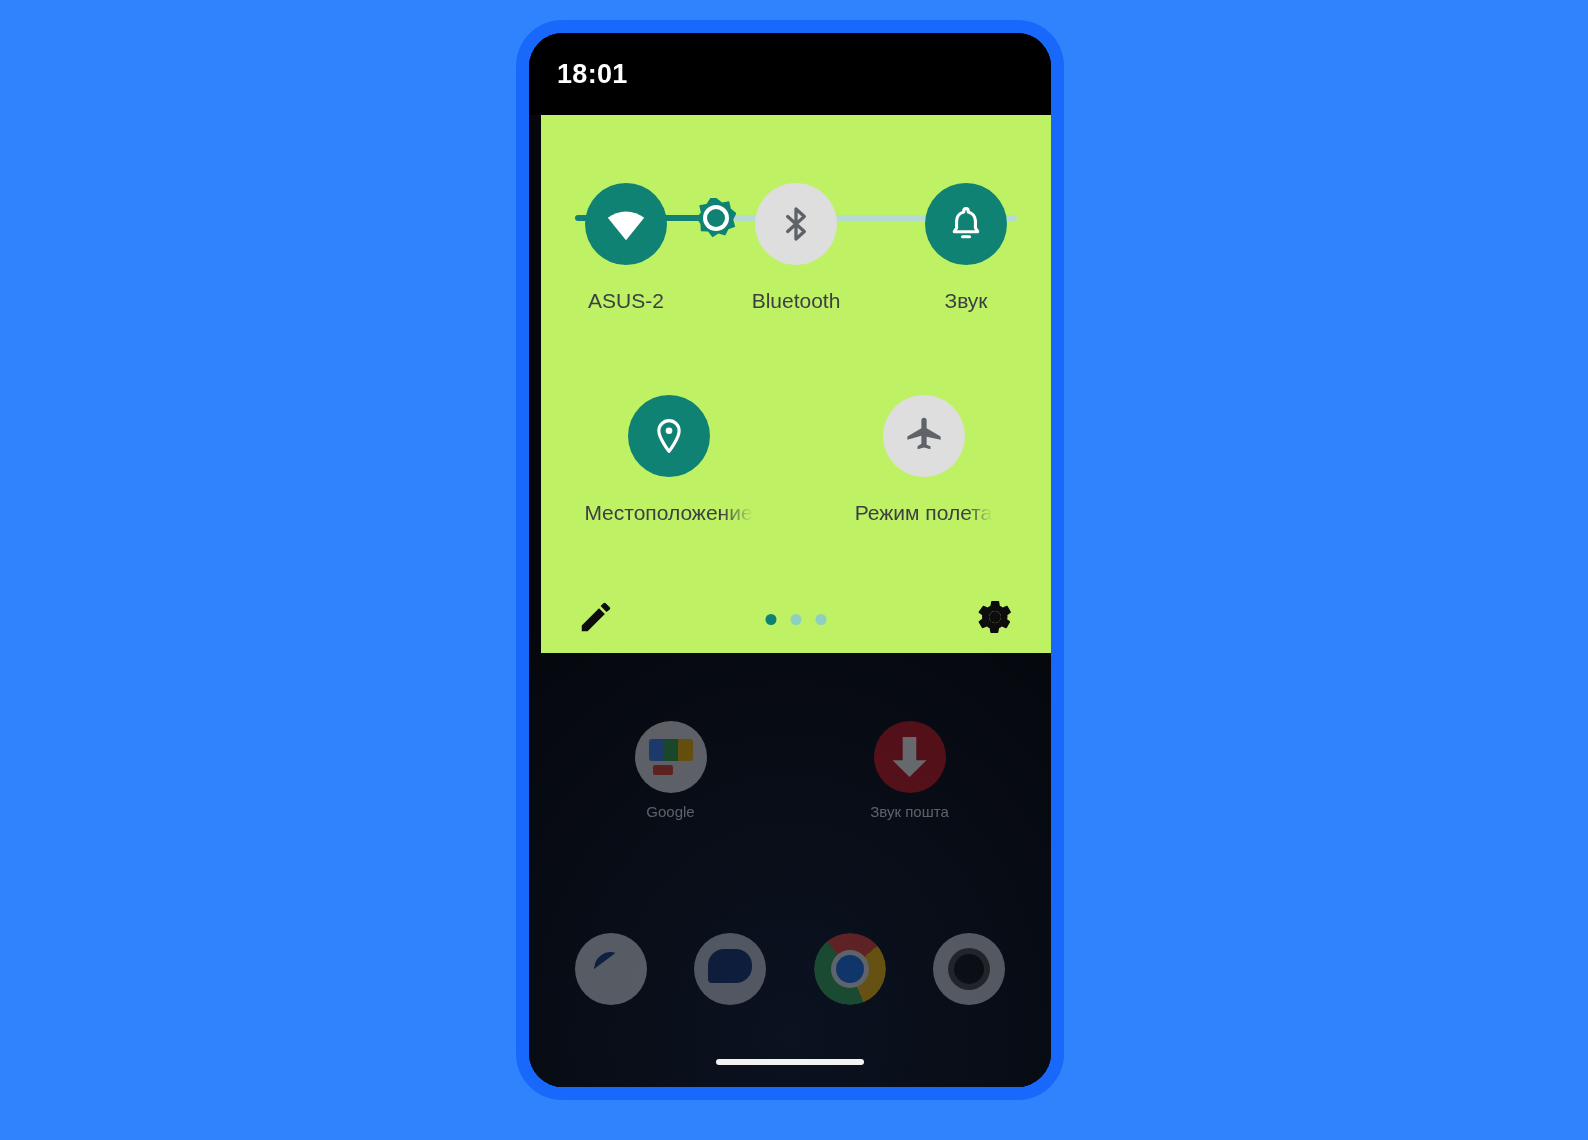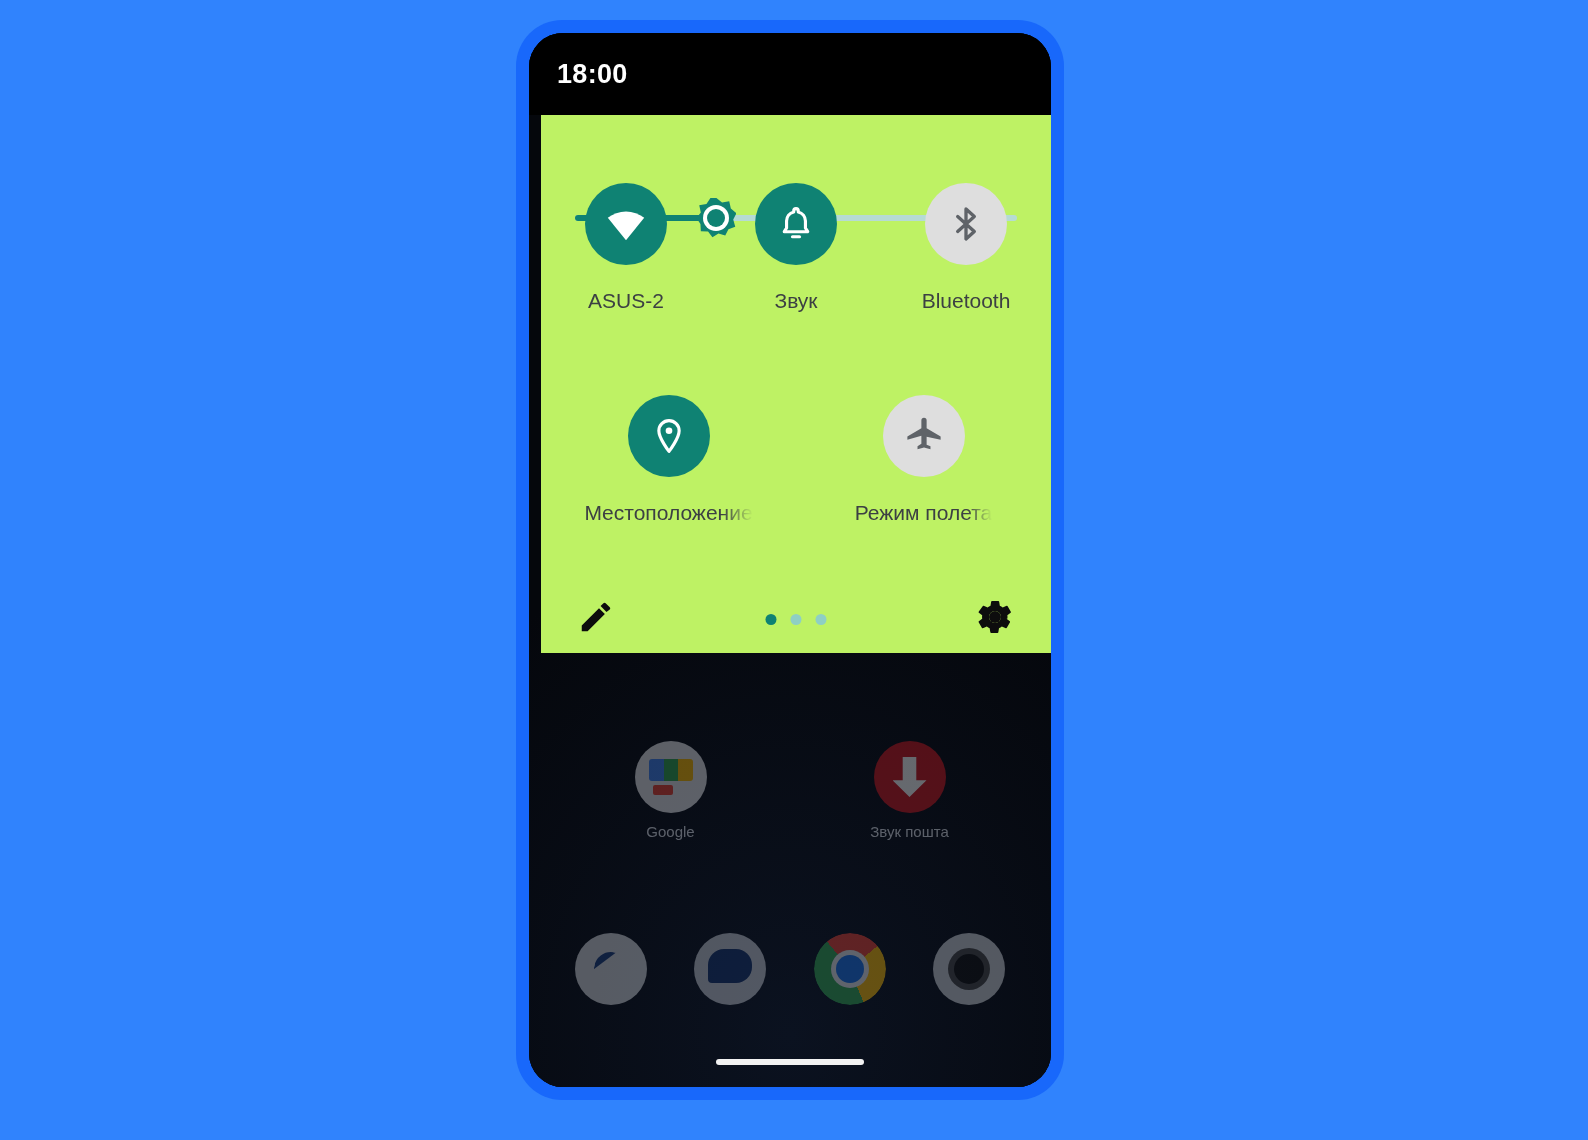--- a/index.html
+++ b/index.html
@@ -46,21 +46,21 @@
   }
   .app-row {
     position: absolute;
     left: 0;
     right: 0;
     display: flex;
     justify-content: space-around;
     padding: 0 22px;
     box-sizing: border-box;
   }
-  #app-row-1 { top: 708px; }
+  #app-row-1 { top: 688px; }
   #dock-row  { top: 900px; }
   .app-cell {
     width: 96px;
     text-align: center;
   }
   .app-icon {
     width: 72px;
     height: 72px;
     border-radius: 50%;
     margin: 0 auto 10px auto;
@@ -405,36 +405,36 @@
           <div class="tile">
             <div class="tile-circle on">
               <svg width="46" height="46" viewBox="0 0 24 24">
                 <path fill="#ffffff" d="M12 20.5 2.5 8.8C5.2 6.7 8.5 5.5 12 5.5s6.8 1.2 9.5 3.3L12 20.5z"></path>
               </svg>
             </div>
             <div class="tile-label nofade">ASUS-2</div>
           </div>
 
           <div class="tile">
+            <div class="tile-circle off">
+              <svg width="40" height="40" viewBox="0 0 24 24">
+                <path fill="none" stroke="#5f6368" stroke-width="2" stroke-linejoin="round" stroke-linecap="round" d="M7 7.5 17 16.5 12 21V3l5 4.5L7 16.5"></path>
+              </svg>
+            </div>
+            <div class="tile-label nofade">Bluetooth</div>
+          </div>
+
+          <div class="tile">
             <div class="tile-circle on">
               <svg width="42" height="42" viewBox="0 0 24 24">
                 <path fill="none" stroke="#ffffff" stroke-width="1.8" stroke-linejoin="round" stroke-linecap="round" d="M12 3.2a1.3 1.3 0 0 1 1.3 1.3v.6a5.4 5.4 0 0 1 4.1 5.2v4l1.3 2.1H5.3l1.3-2.1v-4a5.4 5.4 0 0 1 4.1-5.2v-.6A1.3 1.3 0 0 1 12 3.2z"></path>
                 <path fill="none" stroke="#ffffff" stroke-width="1.8" stroke-linecap="round" d="M10 19.3h4"></path>
               </svg>
             </div>
             <div class="tile-label nofade">Звук</div>
-          </div>
-
-          <div class="tile">
-            <div class="tile-circle off">
-              <svg width="40" height="40" viewBox="0 0 24 24">
-                <path fill="none" stroke="#5f6368" stroke-width="2" stroke-linejoin="round" stroke-linecap="round" d="M7 7.5 17 16.5 12 21V3l5 4.5L7 16.5"></path>
-              </svg>
-            </div>
-            <div class="tile-label nofade">Bluetooth</div>
           </div>
         </div>
 
         <div class="tile-row">
 
 
           <div class="tile">
             <div class="tile-circle on">
               <svg width="42" height="42" viewBox="0 0 24 24">
                 <path fill="none" stroke="#ffffff" stroke-width="1.8" stroke-linejoin="round" d="M12 3.2c-3.2 0-5.8 2.6-5.8 5.8 0 4.3 5.8 11.8 5.8 11.8s5.8-7.5 5.8-11.8c0-3.2-2.6-5.8-5.8-5.8z"></path>
@@ -471,17 +471,17 @@
         <div>
           <svg width="40" height="40" viewBox="0 0 24 24">
             <path fill="#0d0d0d" d="M19.4 13a7.6 7.6 0 0 0 .1-1 7.6 7.6 0 0 0-.1-1l2-1.6a.5.5 0 0 0 .1-.6l-1.9-3.3a.5.5 0 0 0-.6-.2l-2.4 1a7 7 0 0 0-1.7-1l-.4-2.5a.5.5 0 0 0-.5-.4h-3.8a.5.5 0 0 0-.5.4l-.4 2.5a7 7 0 0 0-1.7 1l-2.4-1a.5.5 0 0 0-.6.2L2.2 8.8a.5.5 0 0 0 .1.6L4.3 11a7.6 7.6 0 0 0 0 2l-2 1.6a.5.5 0 0 0-.1.6l1.9 3.3a.5.5 0 0 0 .6.2l2.4-1a7 7 0 0 0 1.7 1l.4 2.5a.5.5 0 0 0 .5.4h3.8a.5.5 0 0 0 .5-.4l.4-2.5a7 7 0 0 0 1.7-1l2.4 1a.5.5 0 0 0 .6-.2l1.9-3.3a.5.5 0 0 0-.1-.6l-2-1.6zM12 15.6A3.6 3.6 0 1 1 15.6 12 3.6 3.6 0 0 1 12 15.6z"></path>
             <circle cx="12" cy="12" r="3.6" fill="#0d0d0d"></circle>
           </svg>
         </div>
       </div>
     </div>
 
     <div id="status-bar">
-      <div id="status-clock">18:00</div>
+      <div id="status-clock">18:01</div>
     </div>
 
   </div>
 </div>
 
 </body></html>

